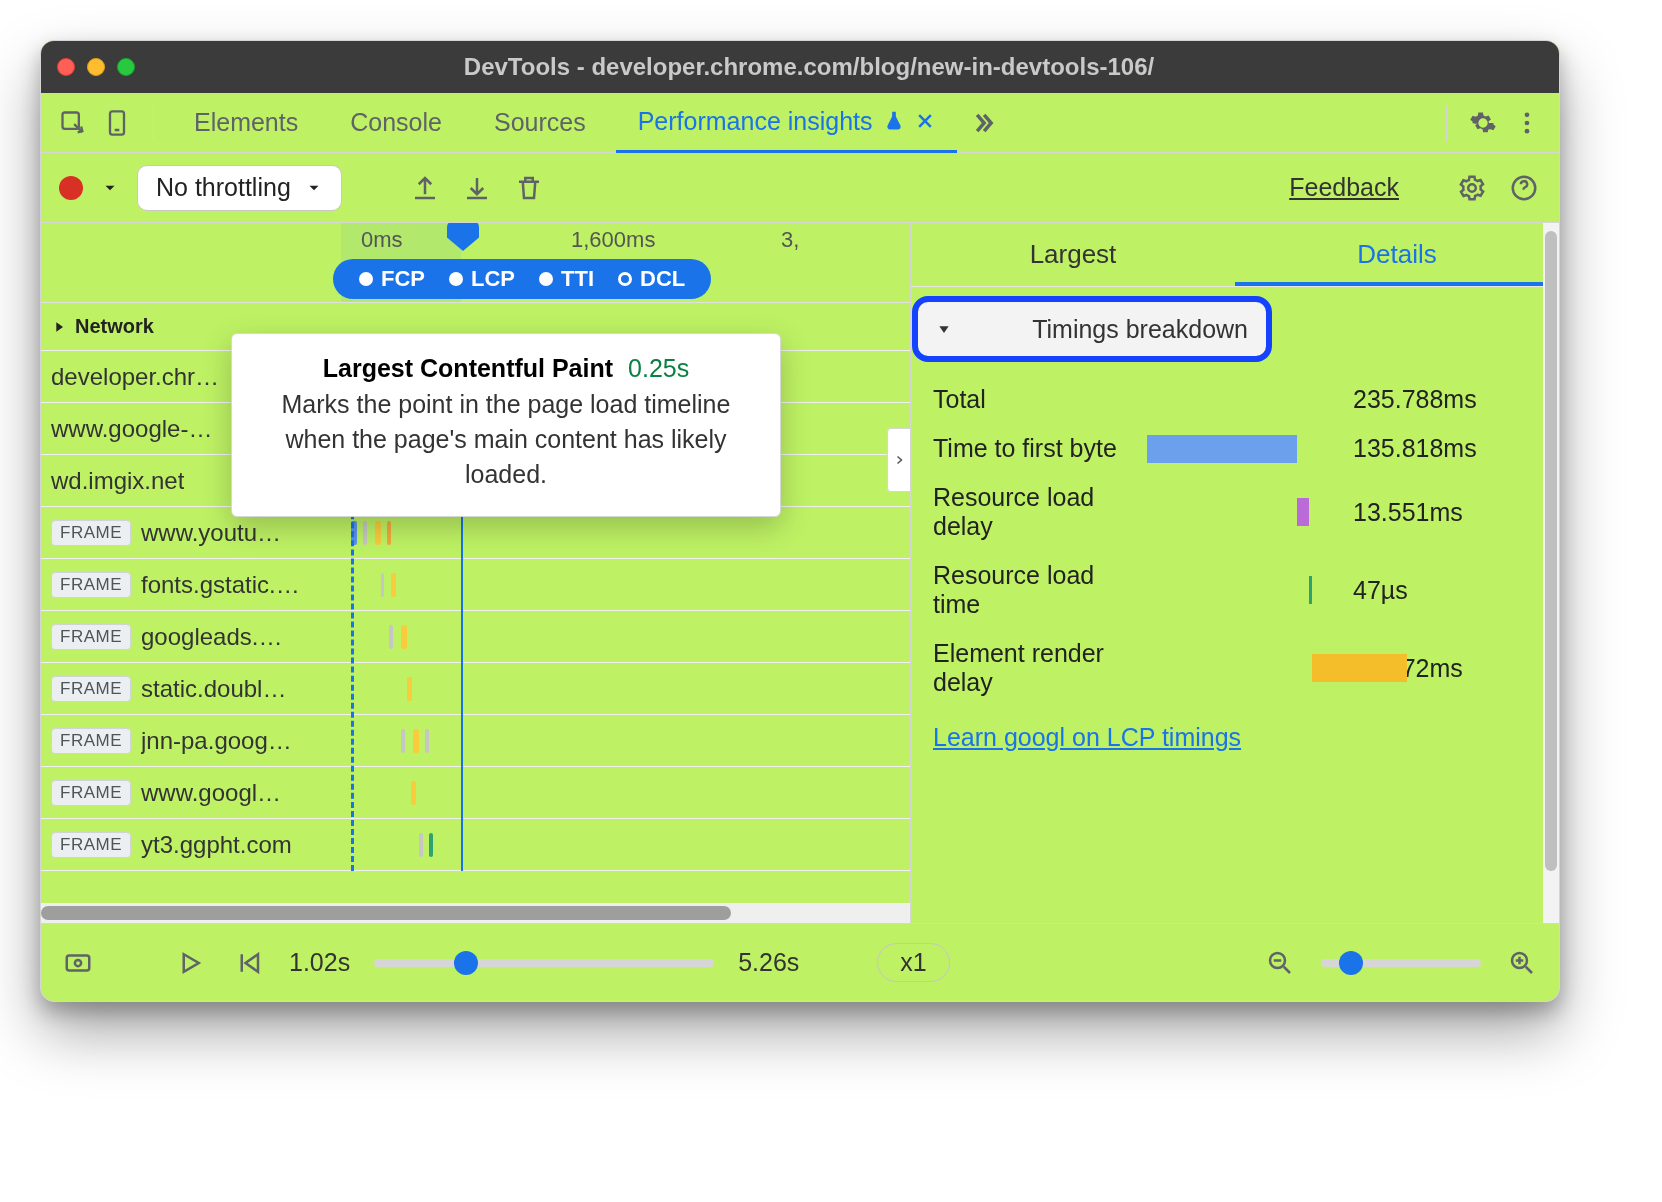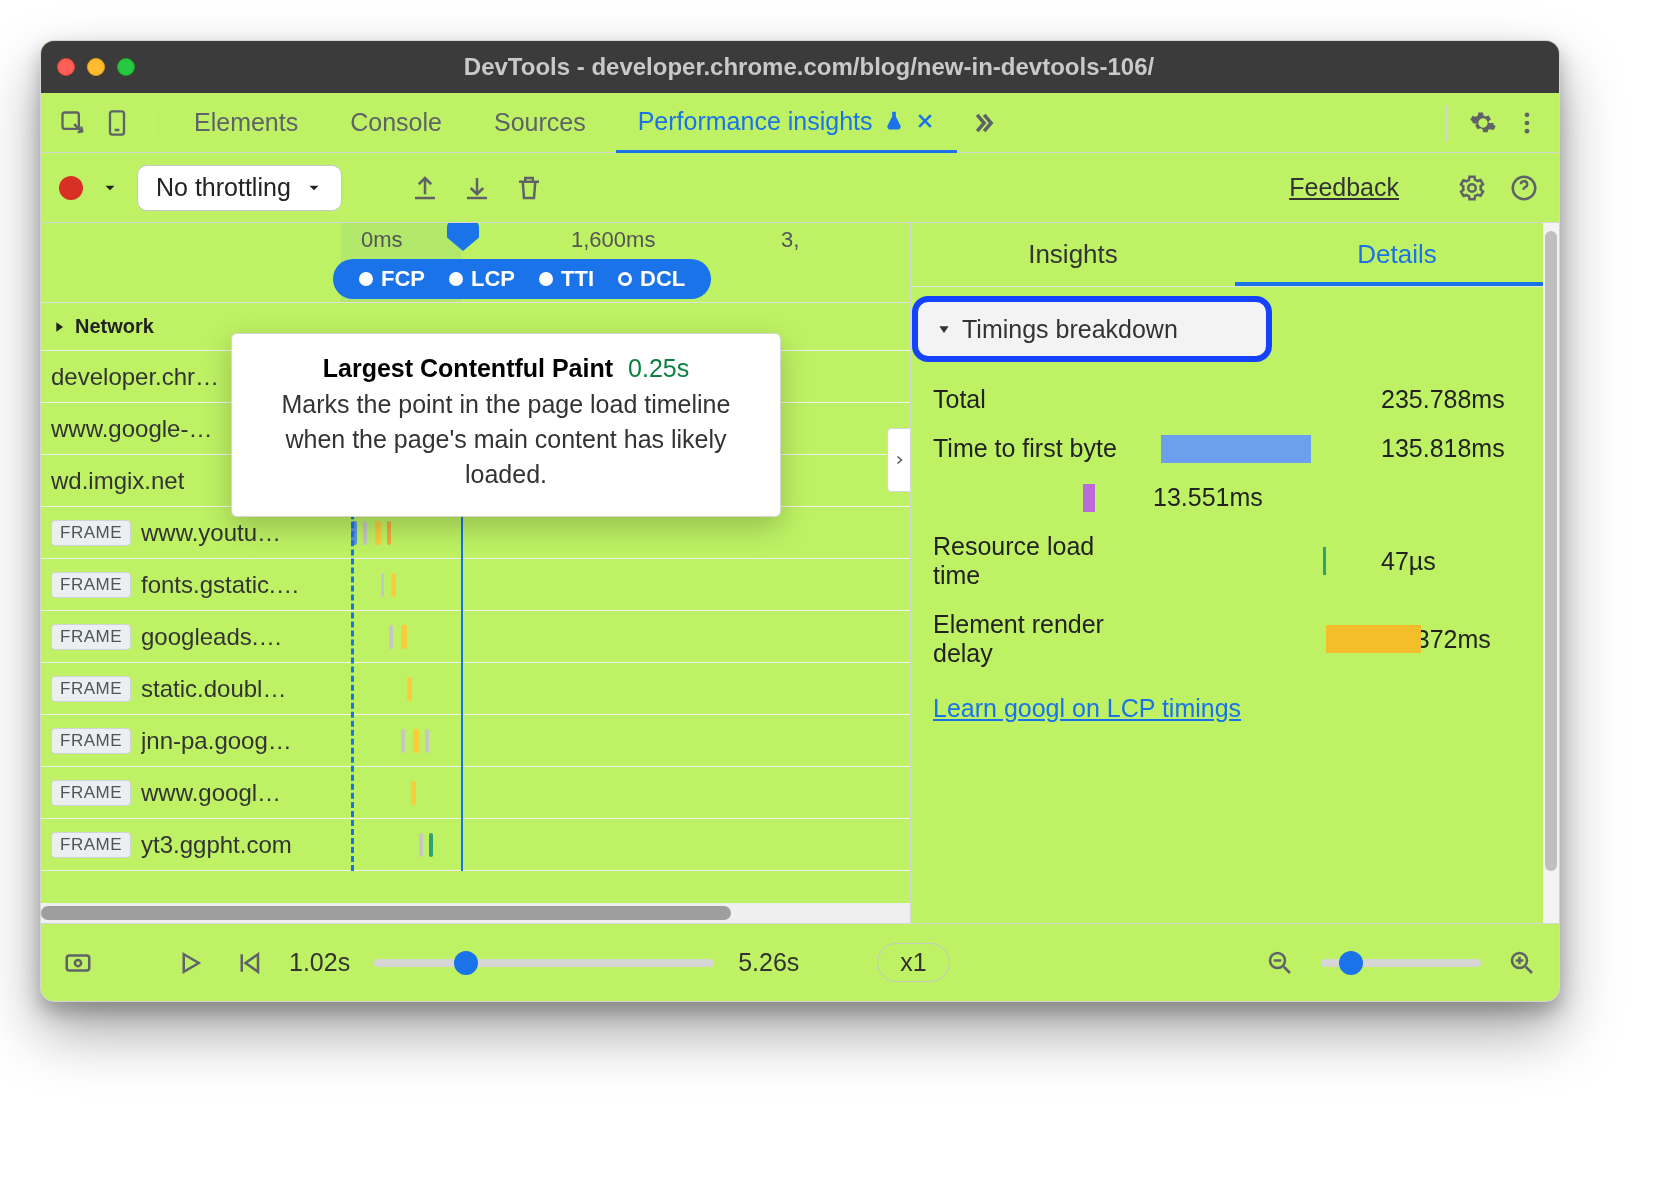--- a/index.html
+++ b/index.html
@@ -146,21 +146,21 @@
   .rtab.active { color:#1a73e8; box-shadow: inset 0 -4px 0 #1a73e8;}
   .section-head {
     display:flex; align-items:center; gap:10px; height:56px; padding:0 18px;
     background:#f3f3f3; border:1px solid #d6d6d6; border-radius:0; font-size:25px; color:#333; margin:14px 10px 14px 6px;
     position:relative;
   }
   .highlight-ring {
     position:absolute; inset:-6px -6px -6px -6px; border:6px solid #1442ff; border-radius:16px; pointer-events:none;
   }
   .metrics { padding: 4px 18px 0 22px; font-size:25px; color:#222;}
-  .mrow { display:flex; align-items:center; padding:10px 0; gap:28px;}
+  .mrow { display:flex; align-items:center; padding:10px 0; gap:14px;}
   .mlabel { width:200px; }
   .mbarwrap { width:180px; height:28px; position:relative;}
   .mbar { position:absolute; top:0; height:28px;}
   .mval { margin-left:12px;}
   .link { color:#1a73e8; text-decoration:underline; cursor:pointer; padding:16px 22px; display:inline-block; font-size:25px;}
   
   .hscroll { height:20px; background:#efefef; position:relative;}
   .hscroll .thumb { position:absolute; left:0; top:3px; height:14px; width:690px; background:#9e9e9e; border-radius:7px;}
   
   .footer {
@@ -416,29 +416,29 @@
       <div style="position:absolute;left:0;right:0;bottom:0;">
         <div class="hscroll">
           <div class="thumb"></div>
         </div>
       </div>
     </div>
 
     <div class="right" style="position:relative;">
       <div class="rtabs">
         <div class="rtab">
-            <span>Insights</span>
+            <span>Largest</span>
           </div>
         <div class="rtab active">
             <span>Details</span>
           </div>
       </div>
 
       <div style="padding-right:18px;">
-        <div class="section-head" style="width:350px;">
+        <div class="section-head" style="width:350px;justify-content:space-between;">
           <svg width="16" height="16" viewBox="0 0 24 24" fill="currentColor">
               <path d="M5 8l7 10 7-10z"></path>
             </svg>
           <span>Timings breakdown</span>
           <div class="highlight-ring"></div>
         </div>
       </div>
 
       <div class="metrics" id="metrics">
           <div class="mrow">
@@ -447,20 +447,21 @@
     <div class="mval">235.788ms</div>
           </div>
           <div class="mrow">
             <div class="mlabel">Time to first byte</div>
     <div class="mbarwrap">
       <div class="mbar" style="left:0px;width:150px;background:#6da0ec"></div>
     </div>
     <div class="mval">135.818ms</div>
           </div>
           <div class="mrow">
+            <div class="mlabel">Resource load delay</div>
     <div class="mbarwrap">
       <div class="mbar" style="left:150px;width:12px;background:#bb6bd9"></div>
     </div>
     <div class="mval">13.551ms</div>
           </div>
           <div class="mrow">
             <div class="mlabel">Resource load time</div>
     <div class="mbarwrap">
       <div class="mbar" style="left:162px;width:3px;background:#2fa36f"></div>
     </div>

